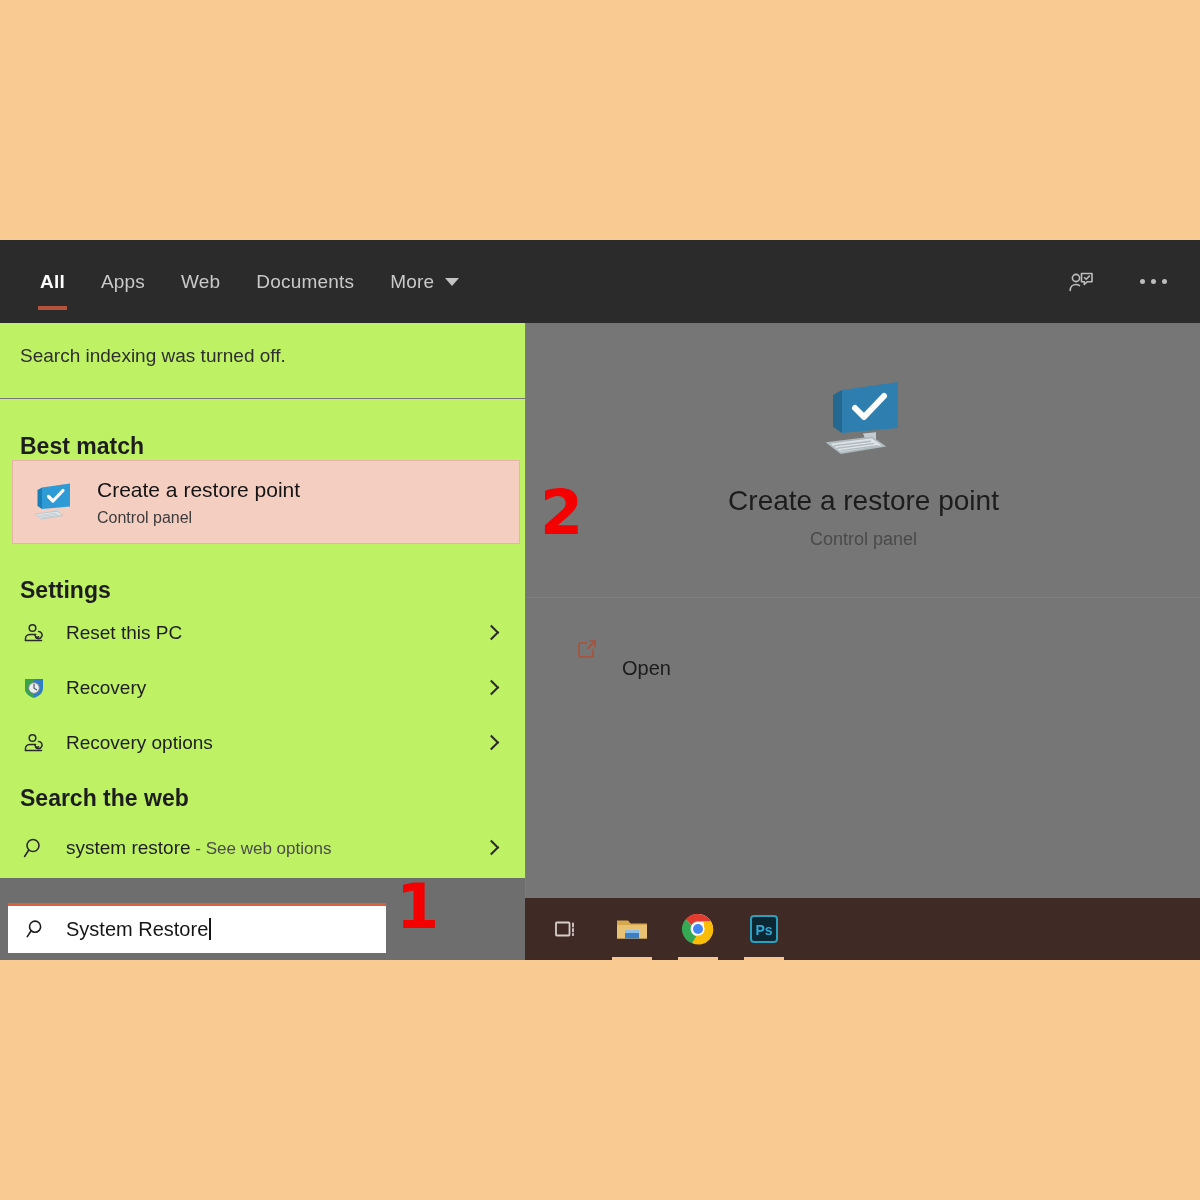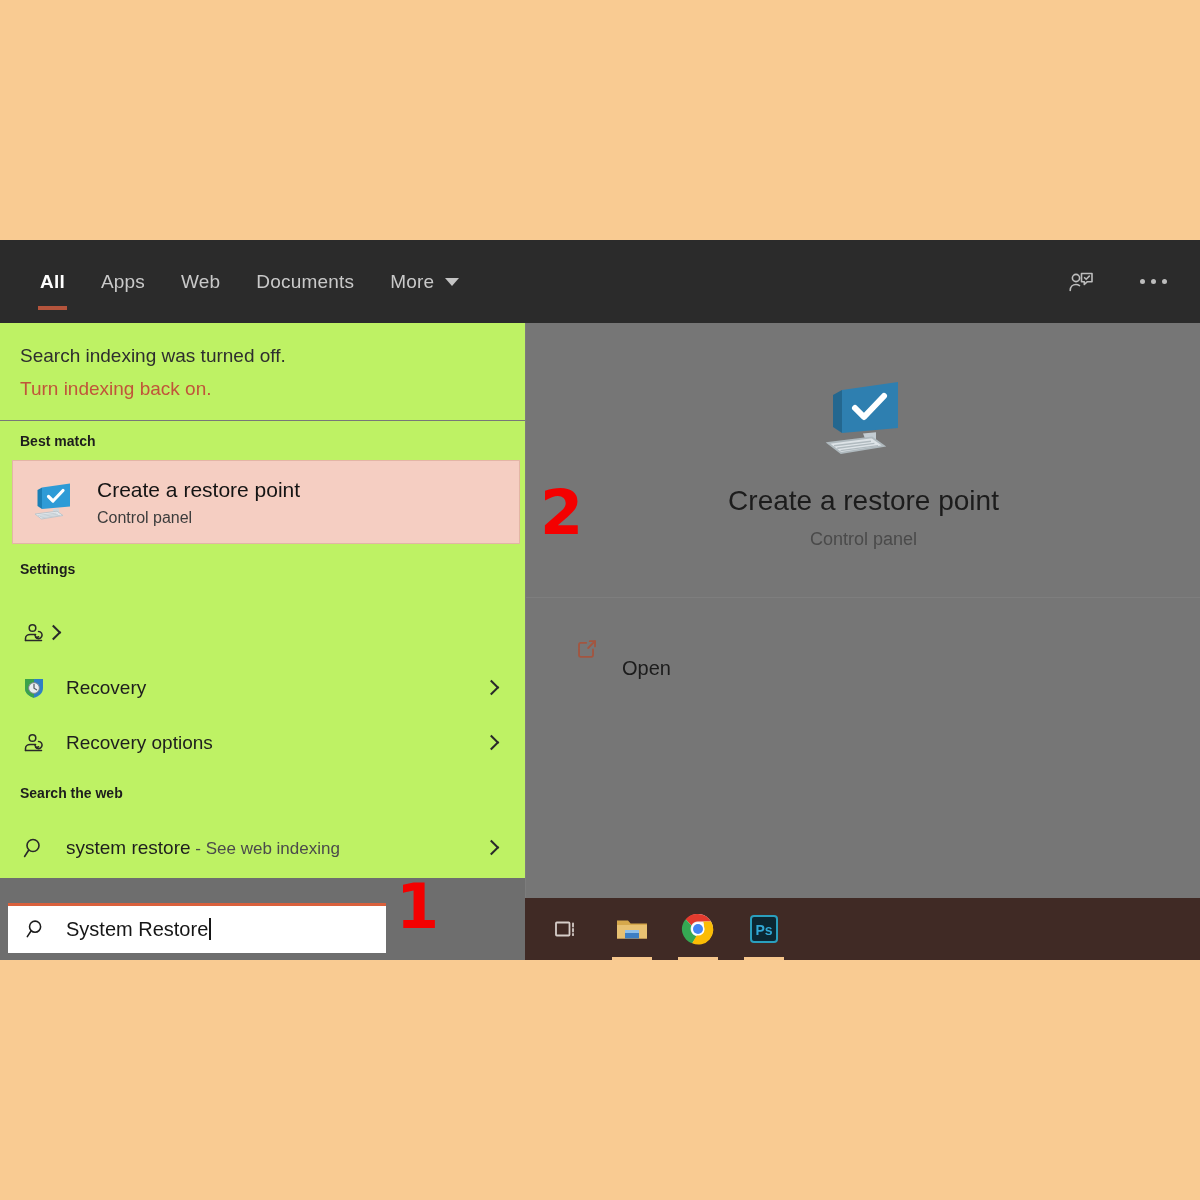--- a/index.html
+++ b/index.html
@@ -127,21 +127,21 @@
   }
   #indexing-notice .line2 {
     color: #c0553a;
     font-size: 19px;
     cursor: pointer;
   }
 
   
   .section-heading {
     color: #1d1d1d;
-    font-size: 14px;
+    font-size: 23px;
     font-weight: bold;
     padding: 0 0 0 20px;
   }
 
   
   #best-match-heading { position: absolute; left: 0; top: 110px; }
 
   #best-match-item {
     position: absolute;
     left: 12px; top: 137px;
@@ -162,21 +162,21 @@
     line-height: 1.25;
   }
   #best-match-item .bm-title b { font-weight: normal; }
   #best-match-item .bm-sub {
     font-size: 16px;
     color: #3c3c3c;
     margin-top: 5px;
   }
 
   
-  #settings-heading { position: absolute; left: 0; top: 238px; }
+  #settings-heading { position: absolute; left: 0; top: 254px; }
 
   .list-row {
     position: absolute;
     left: 0;
     width: 525px;
     height: 55px;
     display: flex;
     align-items: center;
     padding: 0 22px 0 20px;
     cursor: pointer;
@@ -362,21 +362,20 @@
               <i></i>
           </span>
         </div>
       </div>
     </div>
 
     <div id="left-panel">
 
       <div id="indexing-notice">
         <div class="line1">Search indexing was turned off.</div>
-        <div class="line2">Turn indexing back on.</div>
       </div>
 
       <div class="section-heading" id="best-match-heading">Best match</div>
 
       <div id="best-match-item">
         <span class="bm-icon">
           <svg width="48" height="48" viewBox="0 0 48 48">
             <path d="M13 9.5 L41 5.5 L41 28.5 L13 31 Z" fill="#2e9bd6"></path>
             <path d="M13 9.5 L13 31 L8.5 28 L8.5 12 Z" fill="#1b7fb5"></path>
             <path d="M19.5 18.5 L24 23 L34 12.5" fill="none" stroke="#ffffff" stroke-width="3.2" stroke-linecap="round" stroke-linejoin="round"></path>
@@ -400,20 +399,21 @@
       <div class="list-row" id="row-reset">
         <span class="lr-icon">
           <svg width="26" height="26" viewBox="0 0 26 26" fill="none" stroke="#2a2a2a" stroke-width="1.5" stroke-linecap="round" stroke-linejoin="round">
             <circle cx="11.5" cy="8" r="3.3"></circle>
             <path d="M4.5 20.5v-2.1c0-2.2 2-3.9 4.6-3.9h5.5"></path>
             <path d="M4.5 20.5h16"></path>
             <path d="M17.5 11.5a3.6 3.6 0 1 1-2.9 5.8"></path>
             <path d="M14 15.5l1.4 2.2 2.2-1"></path>
           </svg>
         </span>
+        <span class="lr-label">Reset this PC</span>
         <span class="chev"></span>
       </div>
 
       <div class="list-row" id="row-recovery">
         <span class="lr-icon">
           <svg width="26" height="26" viewBox="0 0 26 26">
             <path d="M4 4 H22 V13 C22 18.5 17.5 21.5 13 22.8 C8.5 21.5 4 18.5 4 13 Z" fill="#2f7fc4"></path>
             <path d="M4 4 H13 V22.8 C8.5 21.5 4 18.5 4 13 Z" fill="#3aa34a"></path>
             <circle cx="13" cy="13" r="5.4" fill="#e9edf0" stroke="#7b858c" stroke-width="1"></circle>
             <path d="M13 9.3 v3.9 l2.6 1.6" fill="none" stroke="#5a6168" stroke-width="1.3" stroke-linecap="round"></path>
@@ -439,21 +439,21 @@
 
       <div class="section-heading" id="web-heading">Search the web</div>
 
       <div class="list-row" id="row-web">
         <span class="lr-icon">
           <svg width="26" height="26" viewBox="0 0 26 26" fill="none" stroke="#2a2a2a" stroke-width="1.6" stroke-linecap="round">
             <circle cx="12" cy="10.5" r="6"></circle>
             <path d="M7.6 15.2 L3.6 21.5"></path>
           </svg>
         </span>
-        <span class="lr-label"><span>system restore</span><span class="dim"> - See web indexing</span></span>
+        <span class="lr-label"><span>system restore</span><span class="dim"> - See web options</span></span>
         <span class="chev"></span>
       </div>
     </div>
 
     <div id="left-bottom-strip"></div>
 
     <div id="right-panel">
 
       <div id="preview">
         <span class="pv-icon">

